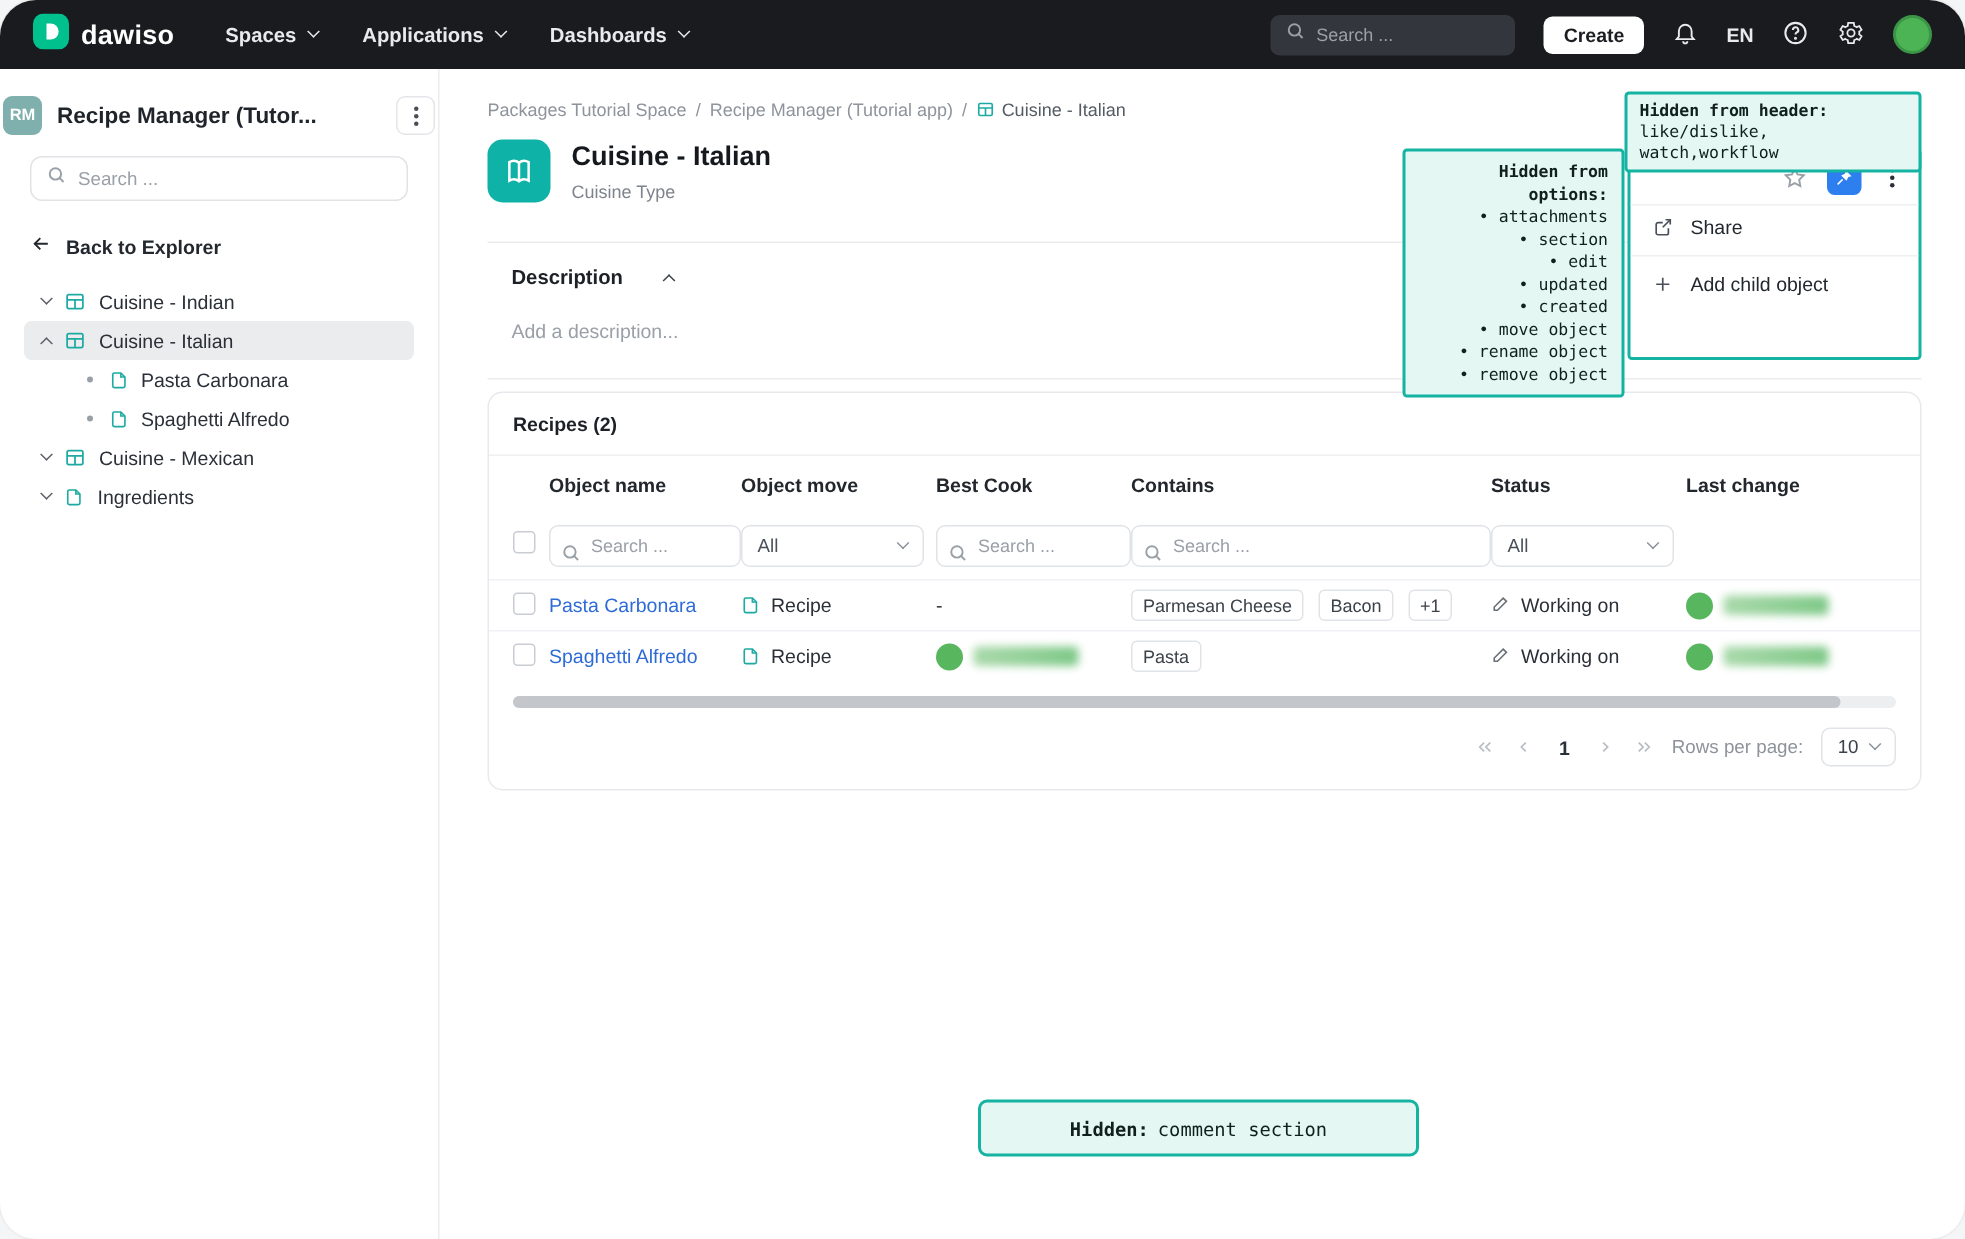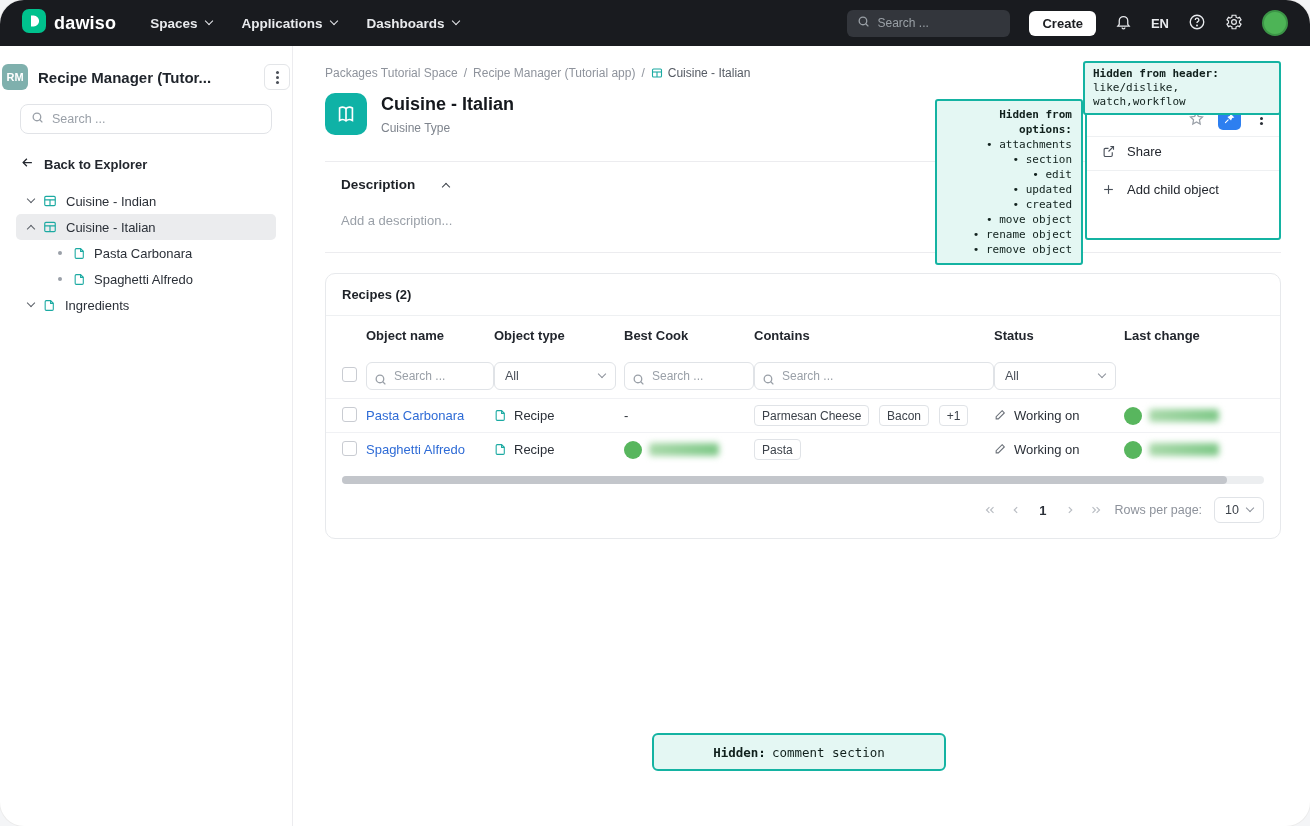--- a/index.html
+++ b/index.html
@@ -54,21 +54,21 @@
   .page-head { display:flex; gap:14px; margin-top:13px; align-items:center; }
   .page-icon { width:42px; height:42px; border-radius:10px; background:#0fb2a6; display:grid; place-items:center; color:#fff; }
   .page-title { font-size:18px; font-weight:700; color:#15181d; }
   .page-sub { font-size:12px; color:#7e848d; margin-top:6px; }
 
   .desc-section { margin-top:26px; border-top:1px solid #ececef; border-bottom:1px solid #ececef; }
   .desc-head { display:flex; align-items:center; gap:28px; padding:15px 16px 9px; font-size:13.5px; font-weight:700; color:#1d2127; cursor:pointer; }
   .desc-head .chev { color:#3c424a; }
   .desc-body { padding:12px 16px 24px; font-size:13px; color:#9aa0a8; cursor:text; }
 
-  .recipes-card { margin-top:20px; border:1px solid #e7e9ec; border-radius:10px; background:#fff; }
+  .recipes-card { margin-top:8px; border:1px solid #e7e9ec; border-radius:10px; background:#fff; }
   .card-head { padding:13px 16px; font-size:13px; font-weight:700; color:#1d2127; border-bottom:1px solid #eef0f2; }
   .tgrid { display:grid; grid-template-columns:24px 128px 130px 130px 240px 130px 1fr; align-items:center; padding:0 16px; }
   .t-head { height:38px; }
   .t-head > div { font-size:13px; font-weight:700; color:#22262d; }
   .t-filters { height:44px; }
   .cbx { width:15px; height:15px; border:1.5px solid #c9ccd2; border-radius:3px; background:#fff; cursor:pointer; display:inline-block; }
   .f-box { position:relative; width:118px; height:28px; }
   .f-box.wide { width:162px; }
   .f-box svg { position:absolute; left:8px; top:7px; color:#9aa0a8; }
   .f-box input { width:100%; height:28px; border:1px solid #e0e3e7; border-radius:6px; padding:0 8px 0 27px; font-size:12px; color:#3c424a; outline:0; font-family:inherit; }
@@ -246,20 +246,31 @@
             <svg width="13" height="13" viewBox="0 0 24 24" fill="none" stroke="currentColor" stroke-width="2">
                 <path d="M6 3h8l5 5v11a2 2 0 0 1-2 2H6a2 2 0 0 1-2-2V5a2 2 0 0 1 2-2z"></path>
                 <path d="M14 3v5h5"></path>
               </svg>
           </span>
           <span>Spaghetti Alfredo</span>
         </div>
         <div class="tree-row">
           <i class="chev sm tree-chev"></i>
           <span class="teal-ic">
+            <svg width="14" height="14" viewBox="0 0 24 24" fill="none" stroke="currentColor" stroke-width="2">
+                <rect x="3" y="4" width="18" height="16" rx="2"></rect>
+                <path d="M3 10h18"></path>
+                <path d="M12 10v10"></path>
+              </svg>
+          </span>
+          <span>Cuisine - Mexican</span>
+        </div>
+        <div class="tree-row">
+          <i class="chev sm tree-chev"></i>
+          <span class="teal-ic">
             <svg width="13" height="13" viewBox="0 0 24 24" fill="none" stroke="currentColor" stroke-width="2">
                 <path d="M6 3h8l5 5v11a2 2 0 0 1-2 2H6a2 2 0 0 1-2-2V5a2 2 0 0 1 2-2z"></path>
                 <path d="M14 3v5h5"></path>
               </svg>
           </span>
           <span>Ingredients</span>
         </div>
       </div>
     </aside>
 
@@ -301,21 +312,21 @@
         </div>
         <div class="desc-body">Add a description...</div>
       </section>
 
       <section class="recipes-card">
         <div class="card-head">Recipes (2)</div>
 
         <div class="tgrid t-head">
           <div></div>
           <div>Object name</div>
-          <div>Object type</div>
+          <div>Object move</div>
           <div>Best Cook</div>
           <div>Contains</div>
           <div>Status</div>
           <div>Last change</div>
         </div>
 
         <div class="tgrid t-filters">
           <div><span class="cbx"></span></div>
           <div>
             <span class="f-box">

